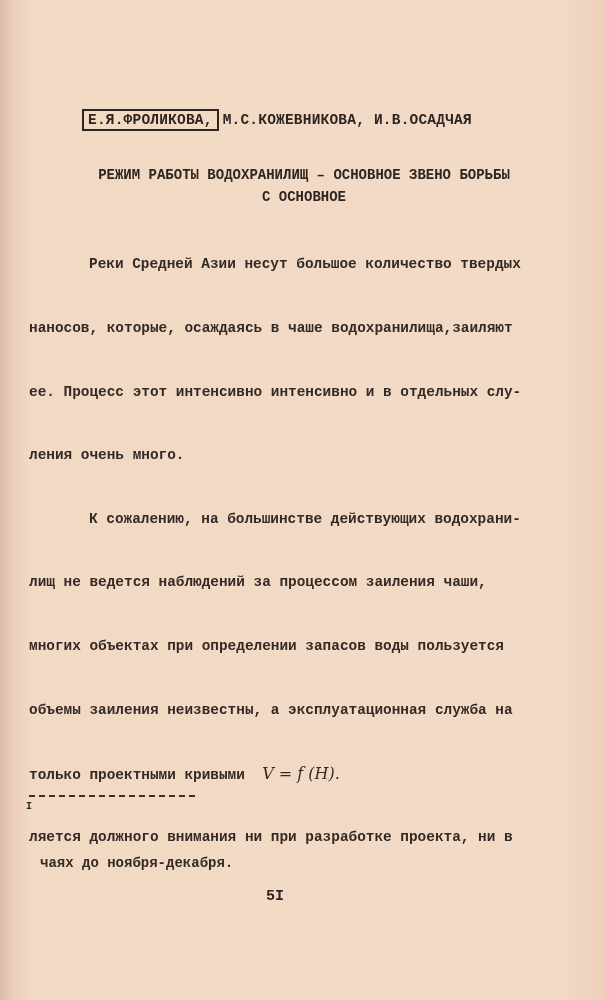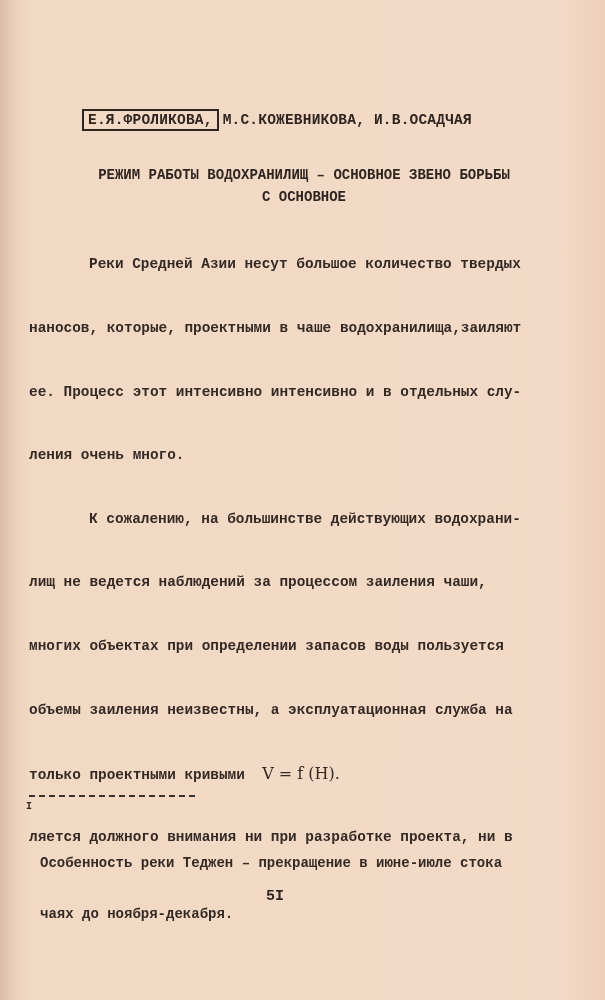--- a/index.html
+++ b/index.html
@@ -23,21 +23,21 @@
     position: absolute; top: 152px; left: 60px; width: 480px;
     text-align: center; font-size: 14px; font-weight: bold; line-height: 22px; margin-top: 12px;
   }
   .body-text {
     position: absolute; left: 25px; top: 212px; width: 530px;
     font-size: 14.4px; line-height: 21.2px; white-space: pre; font-weight: bold;
     color: #342a25;
   }
   .line { display: block; height: 21.2px; }
   .indent { padding-left: 60px; }
-  .hand { font-family: "DejaVu Serif", serif; font-weight: normal; font-size: 16px; }
+  .hand { font-family: "DejaVu Serif", serif; font-style: italic; font-weight: normal; font-size: 16px; }
   .rule {
     position: absolute; left: 25px; top: 795px; width: 166px;
     border-top: 2px dashed #3a302b;
   }
   .footnote {
     position: absolute; left: 22px; top: 804px; width: 520px;
     font-size: 14px; line-height: 17px; white-space: pre; font-weight: bold; color: #342a25;
   }
   .footnote .mark { position: absolute; left: 0; top: -6px; font-size: 10px; }
   .footnote .fn-text { display: block; padding-left: 14px; }
@@ -54,21 +54,21 @@
     <span class="boxed">Е.Я.ФРОЛИКОВА,</span><span>М.С.КОЖЕВНИКОВА, И.В.ОСАДЧАЯ</span>
   </div>
 
   <div class="title">
     <div>РЕЖИМ РАБОТЫ ВОДОХРАНИЛИЩ – ОСНОВНОЕ ЗВЕНО БОРЬБЫ</div>
     <div>С ОСНОВНОЕ</div>
   </div>
 
   <div class="body-text">
     <span class="line indent">Реки Средней Азии несут большое количество твердых</span>
-    <span class="line">наносов, которые, проектными в чаше водохранилища,заиляют</span>
+    <span class="line">наносов, которые, осаждаясь в чаше водохранилища,заиляют</span>
     <span class="line">ее. Процесс этот интенсивно интенсивно и в отдельных слу-</span>
     <span class="line">ления очень много.</span>
     <span class="line indent">К сожалению, на большинстве действующих водохрани-</span>
     <span class="line">лищ не ведется наблюдений за процессом заиления чаши,</span>
     <span class="line">многих объектах при определении запасов воды пользуется</span>
     <span class="line">объемы заиления неизвестны, а эксплуатационная служба на</span>
     <span class="line"><span>только проектными кривыми</span>  <span class="hand">V = f (H).</span></span>
     <span class="line">ляется должного внимания ни при разработке проекта, ни в</span>
     
     
@@ -85,18 +85,17 @@
     
     
     
     
   </div>
 
   <div class="rule"></div>
 
   <div class="footnote">
     <span class="mark">I</span>
-    <span class="fn-text">Особенность реки Теджен – прекращение в июне-июле стока</span>
     <span class="fn-text">чаях до ноября-декабря.</span>
   </div>
 
   <div class="pageno">5I</div>
 </div>
 
 </body></html>

